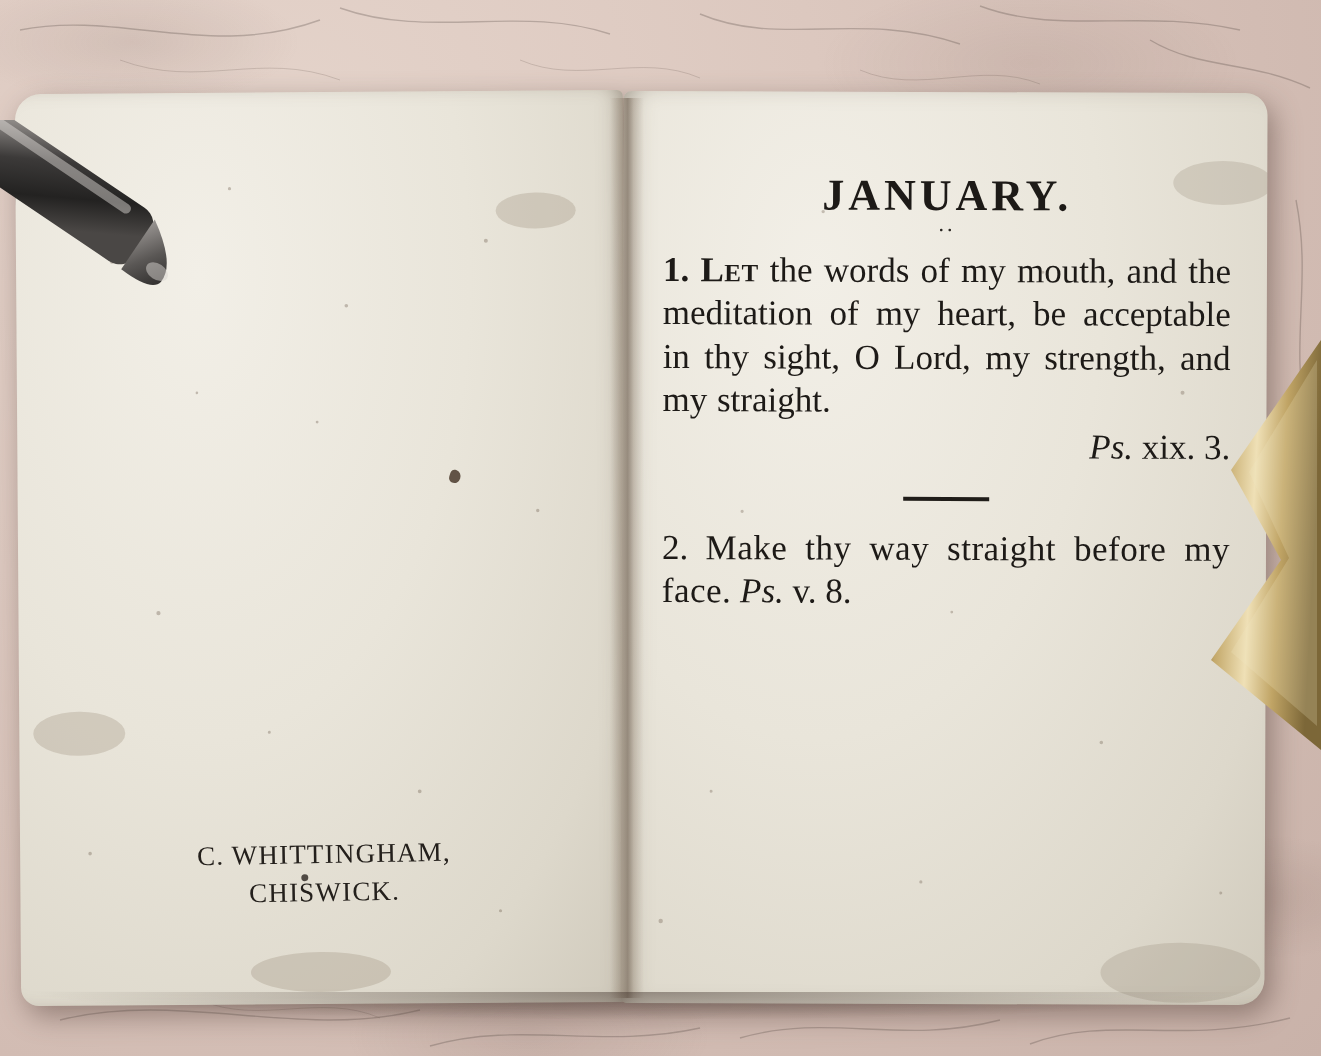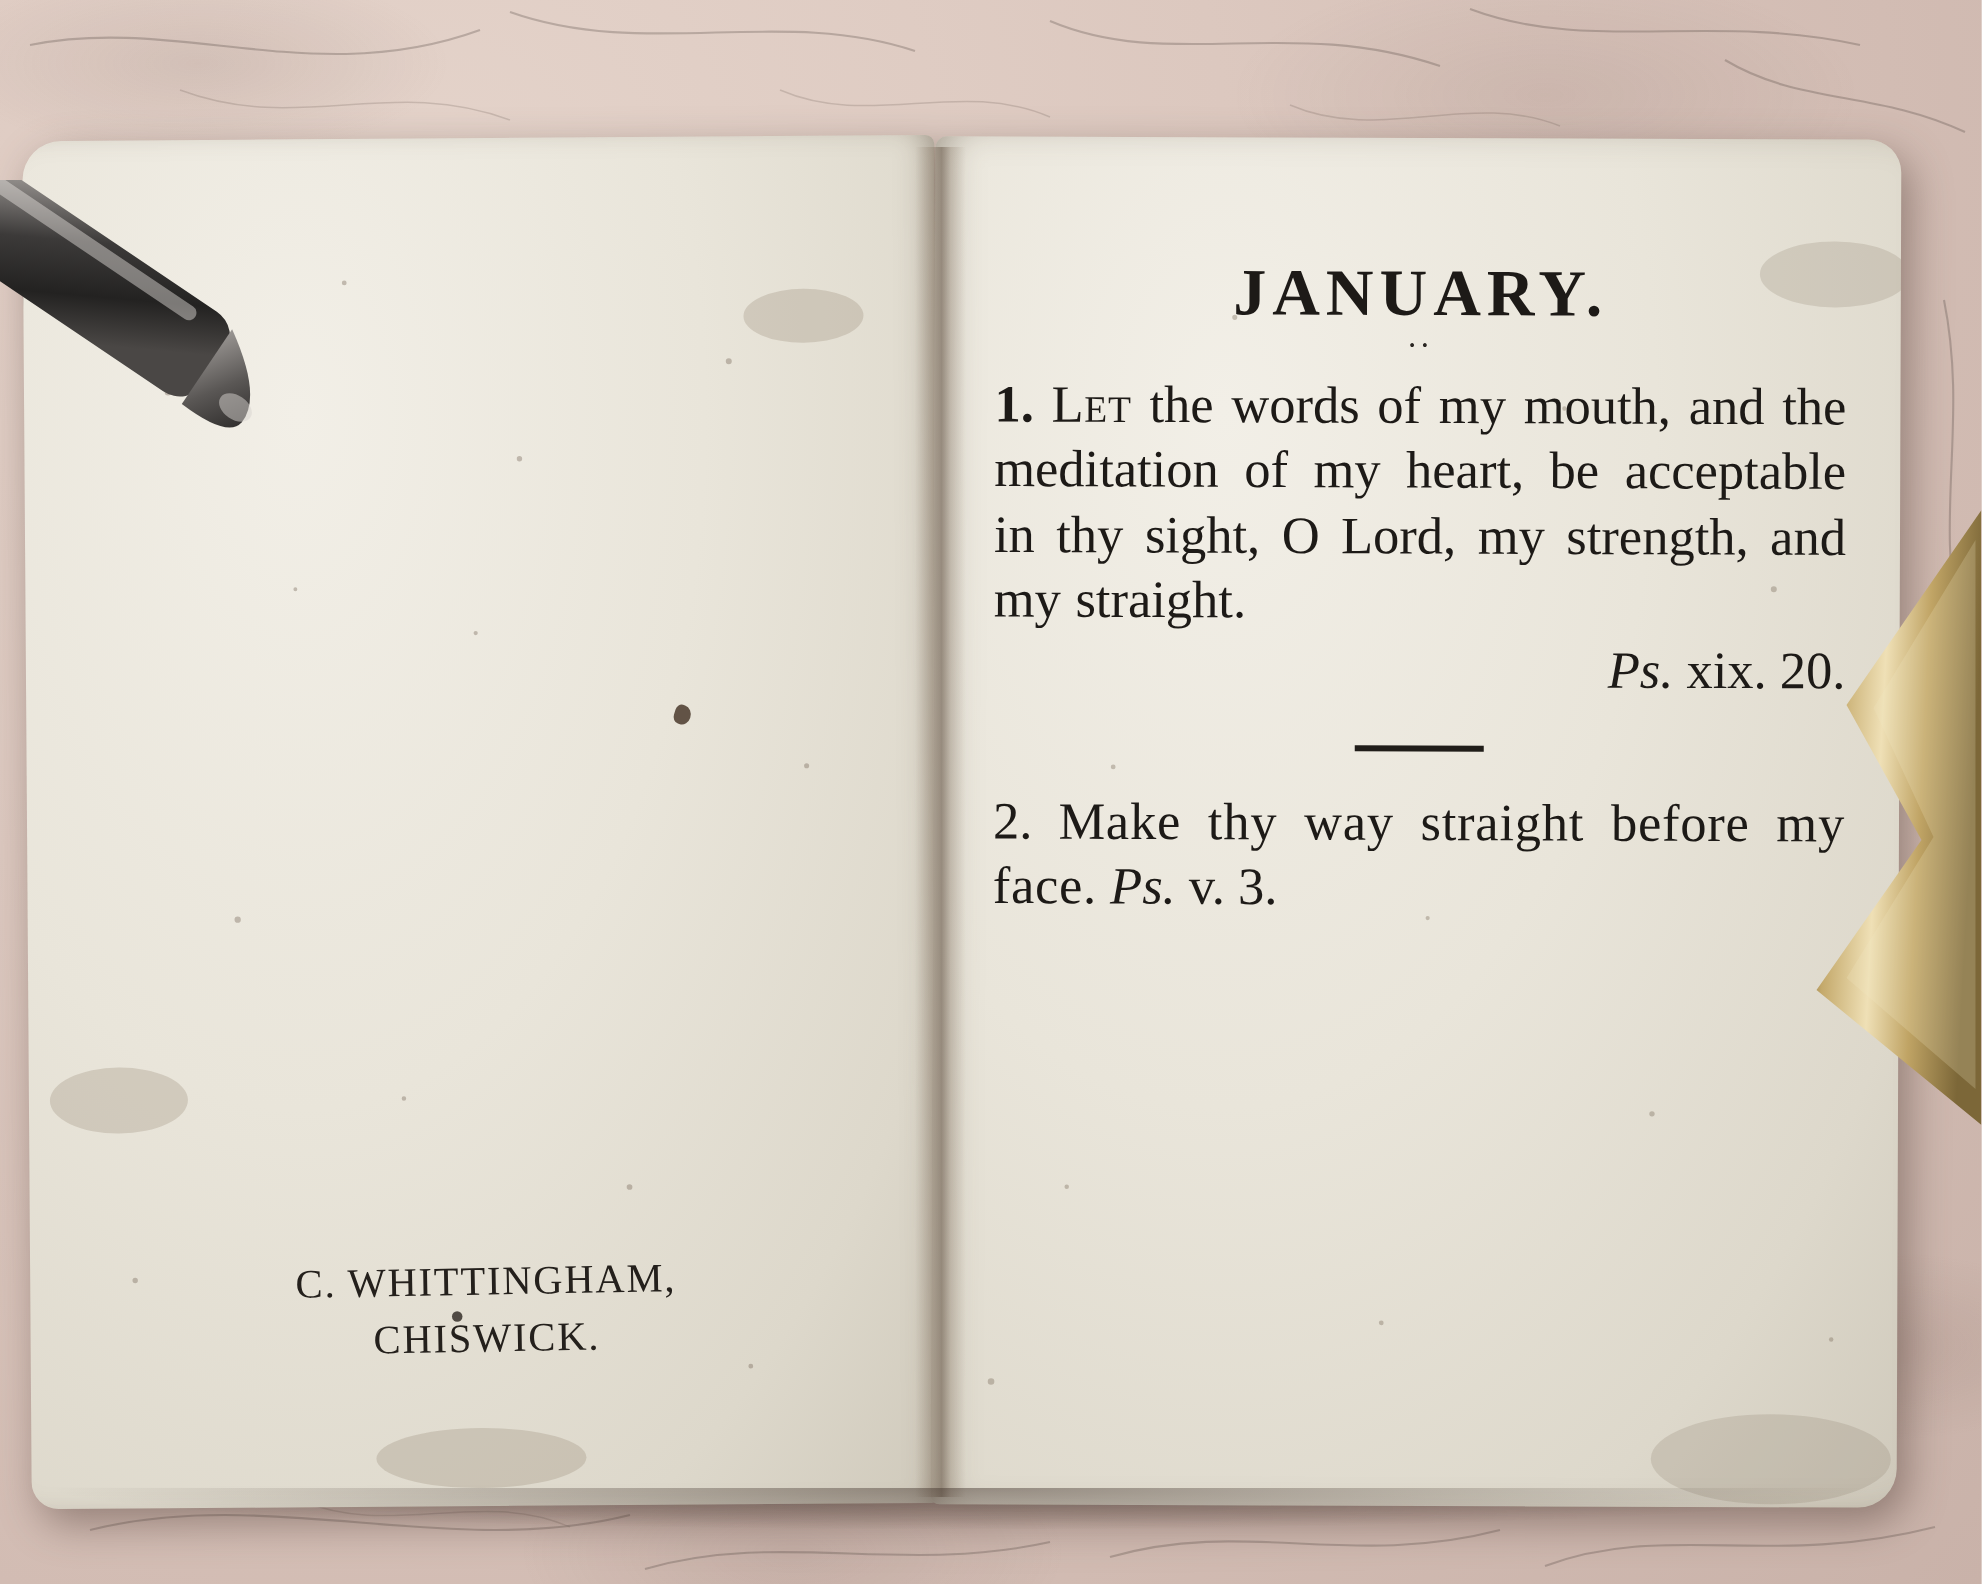--- a/index.html
+++ b/index.html
@@ -159,21 +159,21 @@
     font-size: 35px;
     line-height: 1.24;
     text-align: justify;
     text-align-last: left;
     word-spacing: 1px;
     margin-top: 12px;
   }
   .verse .num { font-weight: 700; }
   .smallcaps {
     font-variant: small-caps;
-    font-weight: 400;
+    font-weight: 700;
     letter-spacing: .5px;
   }
   .ref {
     text-align: right;
     font-size: 35px;
     margin-top: 4px;
   }
   .ref i { font-style: italic; }
   .rule {
     width: 86px;
@@ -305,29 +305,29 @@
 
       <div class="rp">
         <div class="month">JANUARY.</div>
         <div class="month-dots">..</div>
 
         <div class="verse">
           <span class="num">1.</span>
           <span class="smallcaps">Let</span><span> the words of my mouth, and the meditation of my heart, be acceptable in thy sight, O Lord, my strength, and my straight.</span>
         </div>
         <div class="ref">
-          <i>Ps.</i><span> xix. 20.</span>
+          <i>Ps.</i><span> xix. 3.</span>
         </div>
 
         <div class="rule"></div>
 
         <div class="verse2">
           <span class="num">2.</span>
           <span class="stretch">Make thy way straight before my face.</span>
-          <i>Ps.</i><span> v. 3.</span>
+          <i>Ps.</i><span> v. 8.</span>
         </div>
       </div>
     </div>
 
     <div class="gutter"></div>
     <div class="edge-shadow-bottom"></div>
   </div>
 
   <svg class="tool" width="420" height="500" viewBox="0 0 420 500">
     <defs>

